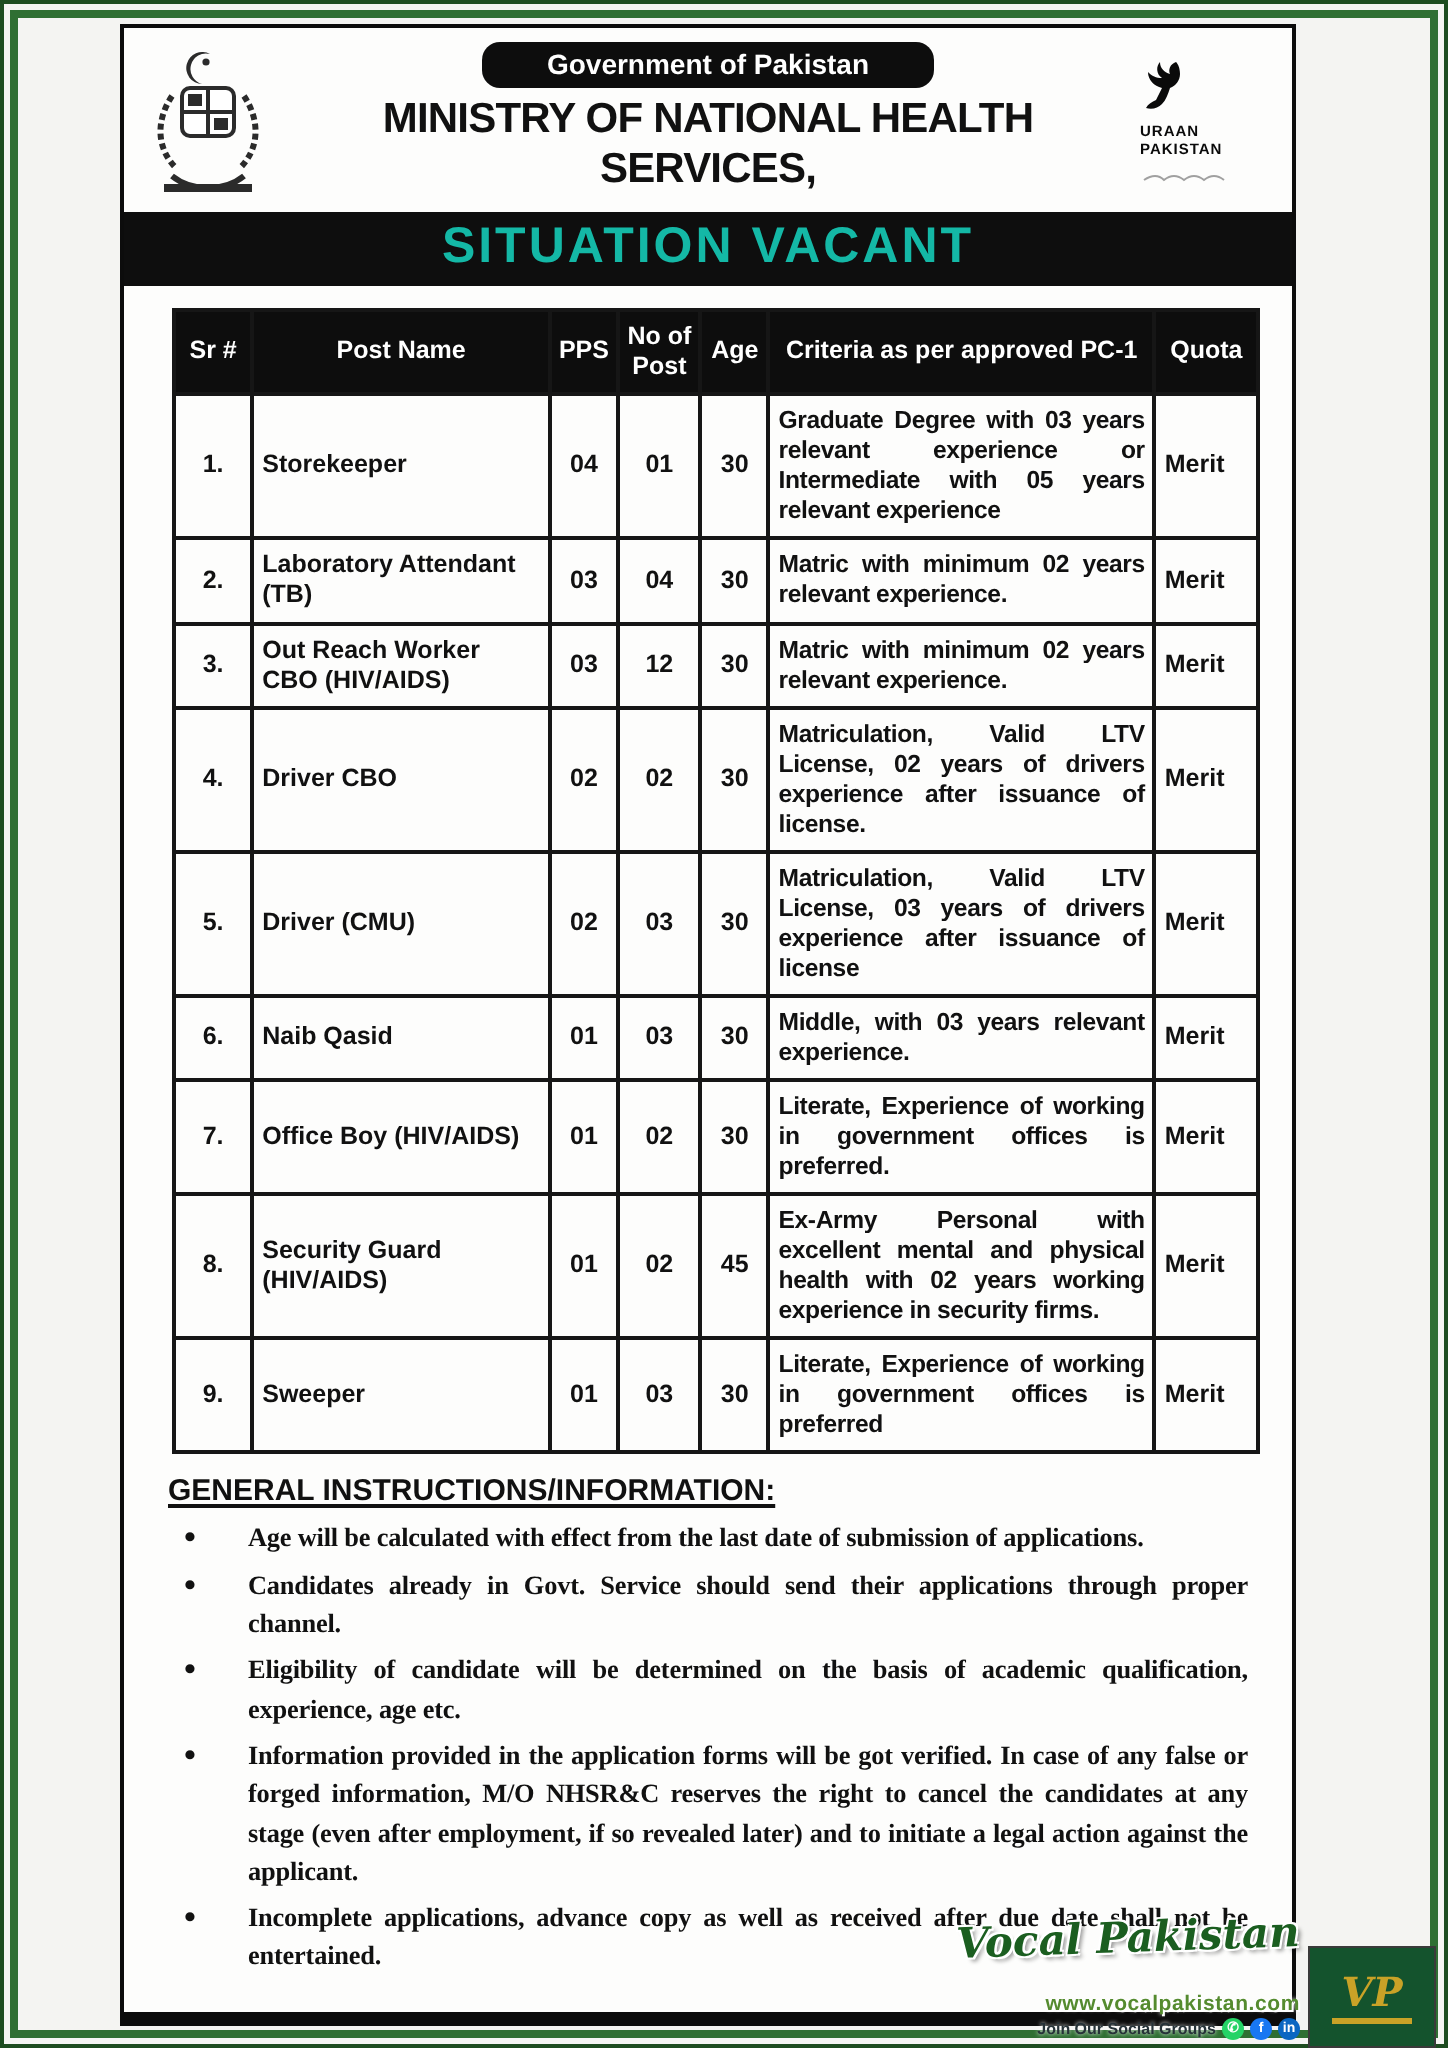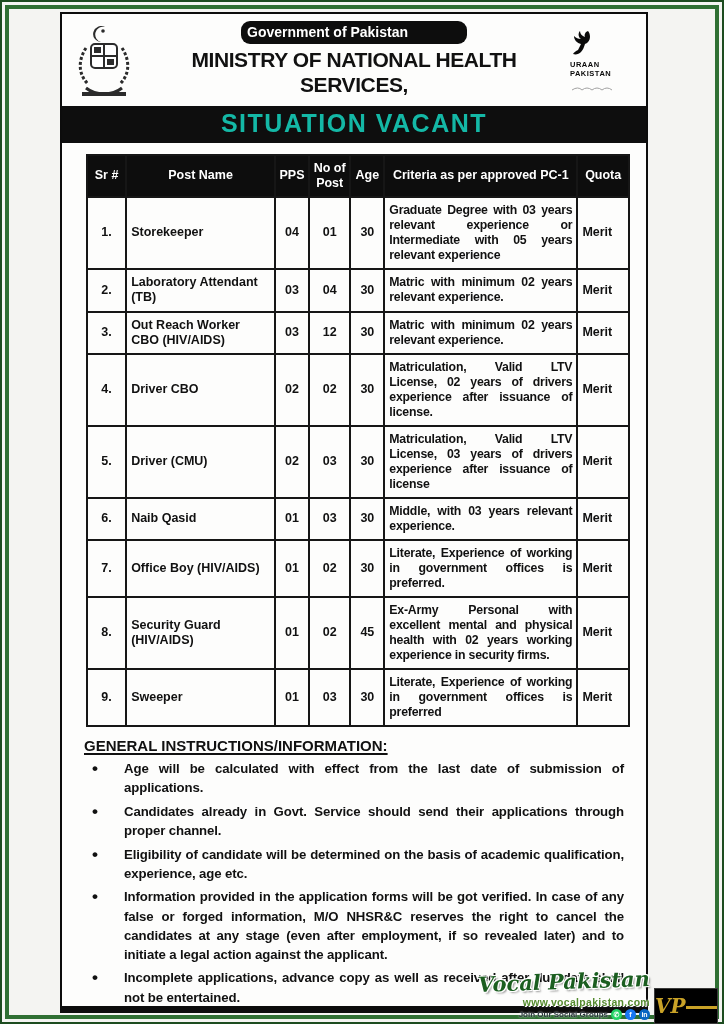--- a/index.html
+++ b/index.html
@@ -9,21 +9,21 @@
   
   .green-frame { position:absolute; inset:0; border:2px solid #1d4c20; pointer-events:none; z-index:5; }
   .green-frame-inner { position:absolute; inset:3px; border:4px solid #2f6f33; pointer-events:none; }
 
   
   .doc { position:absolute; left:60px; top:12px; width:588px; bottom:11px;
          background:#fdfdfc; border:2px solid #0c0c0c; border-bottom-width:7px; z-index:1; }
 
   
   .doc-header { position:relative; padding:7px 10px 2px 10px; }
-  .gov-pill { width:226px; margin:0 auto; background:#0d0d0d; color:#fff; text-align:left;
+  .gov-pill { width:226px; margin:0 auto; background:#0d0d0d; color:#fff; text-align:center;
               font-size:14px; font-weight:bold; padding:3px 6px 4px; border-radius:9px; }
   .ministry { text-align:center; font-size:21px; font-weight:800; letter-spacing:-0.4px;
               line-height:1.18; margin:4px 70px 2px; }
   .emblem { position:absolute; left:12px; top:12px; width:62px; height:78px; }
   .uraan { position:absolute; right:10px; top:16px; width:66px; }
   .uraan-text { font-size:7.5px; font-weight:800; letter-spacing:0.5px; line-height:1.2; color:#0a0a0a; }
   .uraan-urdu { margin-top:1px; opacity:0.55; }
 
   
   .banner { background:#0e0e0e; color:#14b8a6; text-align:center; font-size:25px; font-weight:800;
@@ -46,39 +46,39 @@
   th.h-sr { width:40px; } th.h-post { width:152px; } th.h-pps { width:34px; }
   th.h-posts { width:42px; } th.h-age { width:34px; } th.h-criteria { width:198px; }
   th.h-quota { width:52px; }
 
   
   .instructions { margin:10px 22px 0 22px; }
   .sec-title { font-size:15px; font-weight:800; text-decoration:underline;
                text-decoration-thickness:2px; text-underline-offset:2px; margin-bottom:5px; }
   ul.bullets { list-style:none; }
   ul.bullets li { position:relative; padding-left:40px; font-size:13.2px; font-weight:600;
-                  line-height:1.45; margin-bottom:4.5px; text-align:justify; letter-spacing:-0.1px; }
+                  line-height:1.45; margin-bottom:4.5px; text-align:justify; letter-spacing:-0.1px;font-family:Liberation Serif, serif; }
   ul.bullets li::before { content:"\2022"; position:absolute; left:8px; top:-2px; font-size:17px; }
 
   
   .watermark { position:absolute; right:6px; bottom:0px; z-index:9; display:flex;
                align-items:flex-end; gap:4px; }
   .wm-textcol { text-align:right; padding-bottom:4px; }
   .wm-brand { font-family:"DejaVu Serif", serif; font-style:italic; font-weight:bold;
               font-size:21px; color:#1b5e20; transform:rotate(-2deg);
               text-shadow:-1px -1px 0 #fff, 1px -1px 0 #fff, -1px 1px 0 #fff, 1px 1px 0 #fff, 2px 2px 2px rgba(0,0,0,.4); }
   .wm-url { font-size:10.5px; font-weight:800; color:#558b2f; letter-spacing:0.3px;
-            text-shadow:0 0 2px #fff, 1px 1px 0 #fff; margin-top:2px; }
+            text-shadow:0 0 2px #fff, 1px 1px 0 #fff; margin-top:15px; }
   .wm-social { display:flex; justify-content:flex-end; align-items:center; gap:3px; margin-top:1px; }
   .wm-social-label { font-size:8px; font-weight:700; color:#263238; text-shadow:0 0 2px #fff; }
   .soc { width:11px; height:11px; border-radius:50%; color:#fff; font-size:7px; font-weight:bold;
          display:flex; align-items:center; justify-content:center; line-height:1; }
   .soc-wa { background:#25d366; } .soc-fb { background:#1877f2; } .soc-in { background:#0a66c2; }
-  .vp-box { width:64px; height:36px; background:#000000; border:1px solid #3a3a3a;
-            display:flex; flex-direction:row; align-items:center; justify-content:center; }
+  .vp-box { width:64px; height:51px; background:#14532d; border:1px solid #3a3a3a;
+            display:flex; flex-direction:column; align-items:center; justify-content:center; }
   .vp-mono { font-family:"DejaVu Serif", serif; font-style:italic; font-weight:bold;
              font-size:20px; color:#c9a227; line-height:1; }
   .vp-bar { width:40px; height:3px; background:#c9a227; margin-top:3px; }
 </style>
 </head>
 <body>
 
 <div class="green-frame">
   <div class="green-frame-inner"></div>
 </div>

